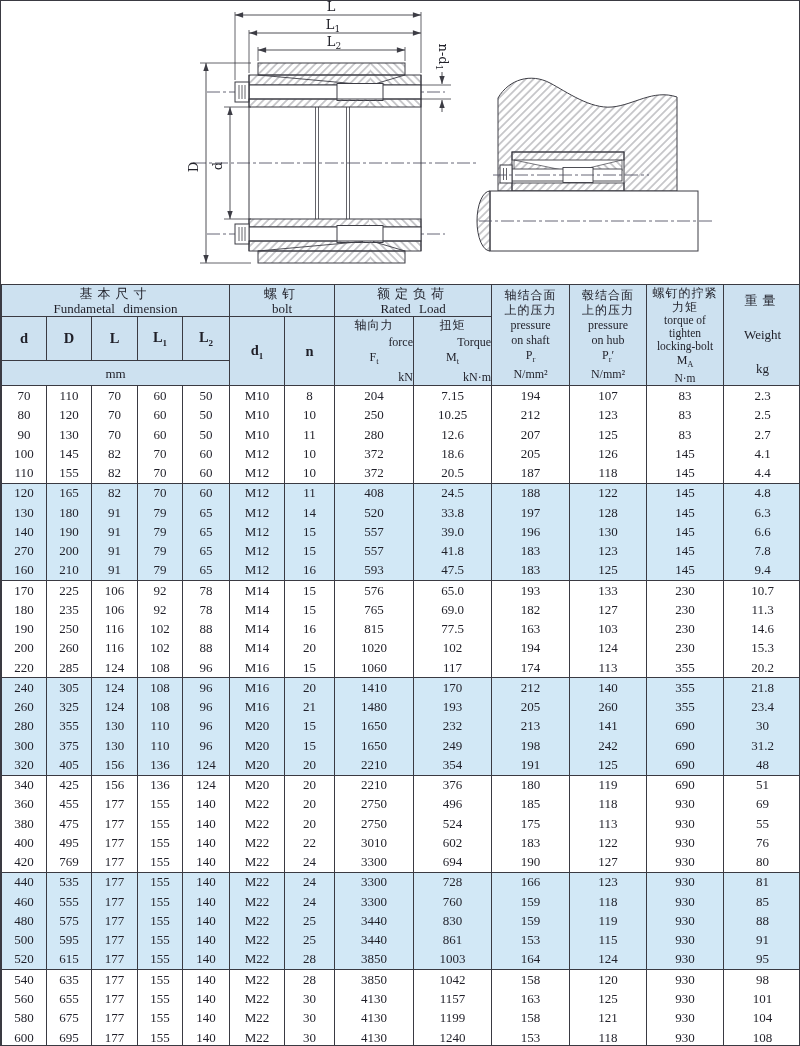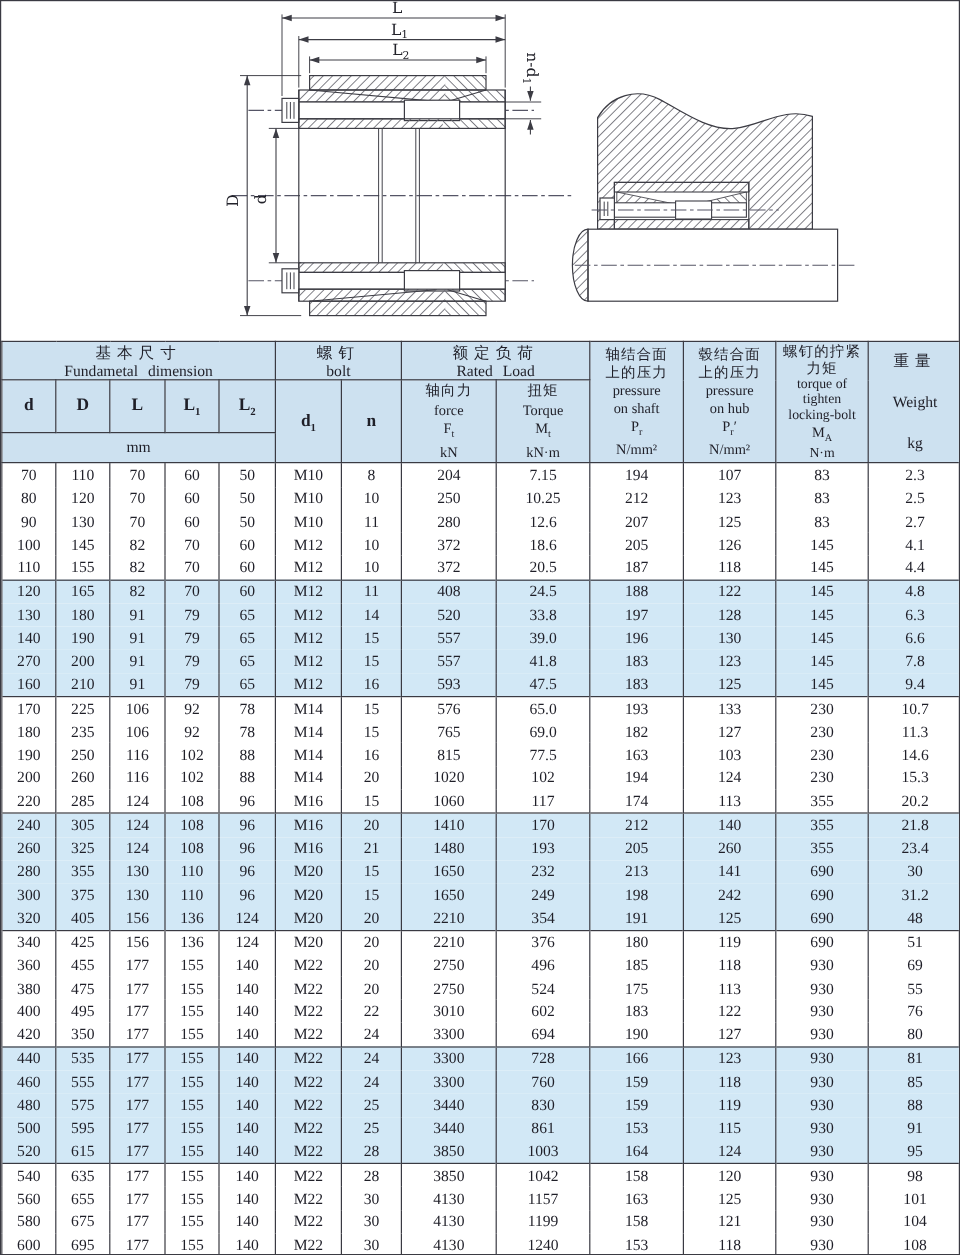--- a/index.html
+++ b/index.html
@@ -41,21 +41,21 @@
   .t-cn{font-size:12px;letter-spacing:1px;line-height:15px;}
   .t-en{font-size:12px;line-height:15px;}
   .t-sy{font-size:12px;line-height:15px;}
   .t-sy sub{font-size:8.5px;}
   .ma .t-cn{line-height:14px;}
   .ma .t-en{font-size:11.5px;line-height:13px;}
   .wcell{display:flex;flex-direction:column;justify-content:space-between;
          height:84px;padding:8px 0;box-sizing:content-box;}
   .wcell div{font-size:13px;}
   .f4 .t-cn{line-height:17px;}
-  .f4 .t-en{line-height:16px;}
+  .f4 .t-en{line-height:16px;text-align:right;}
   svg text{font-family:"DejaVu Serif","Liberation Serif",serif;font-size:13px;fill:#22222a;}
   .svgsub{font-size:9px;}
 </style>
 </head>
 <body>
 
 <div class="page">
 
   <div class="drawings">
     <svg width="800" height="283" viewBox="0 0 800 283">
@@ -628,21 +628,21 @@
           <td>22</td>
           <td>3010</td>
           <td>602</td>
           <td>183</td>
           <td>122</td>
           <td>930</td>
           <td>76</td>
         </tr>
         <tr>
           <td>420</td>
-          <td>350</td>
+          <td>769</td>
           <td>177</td>
           <td>155</td>
           <td>140</td>
           <td>M22</td>
           <td>24</td>
           <td>3300</td>
           <td>694</td>
           <td>190</td>
           <td>127</td>
           <td>930</td>

